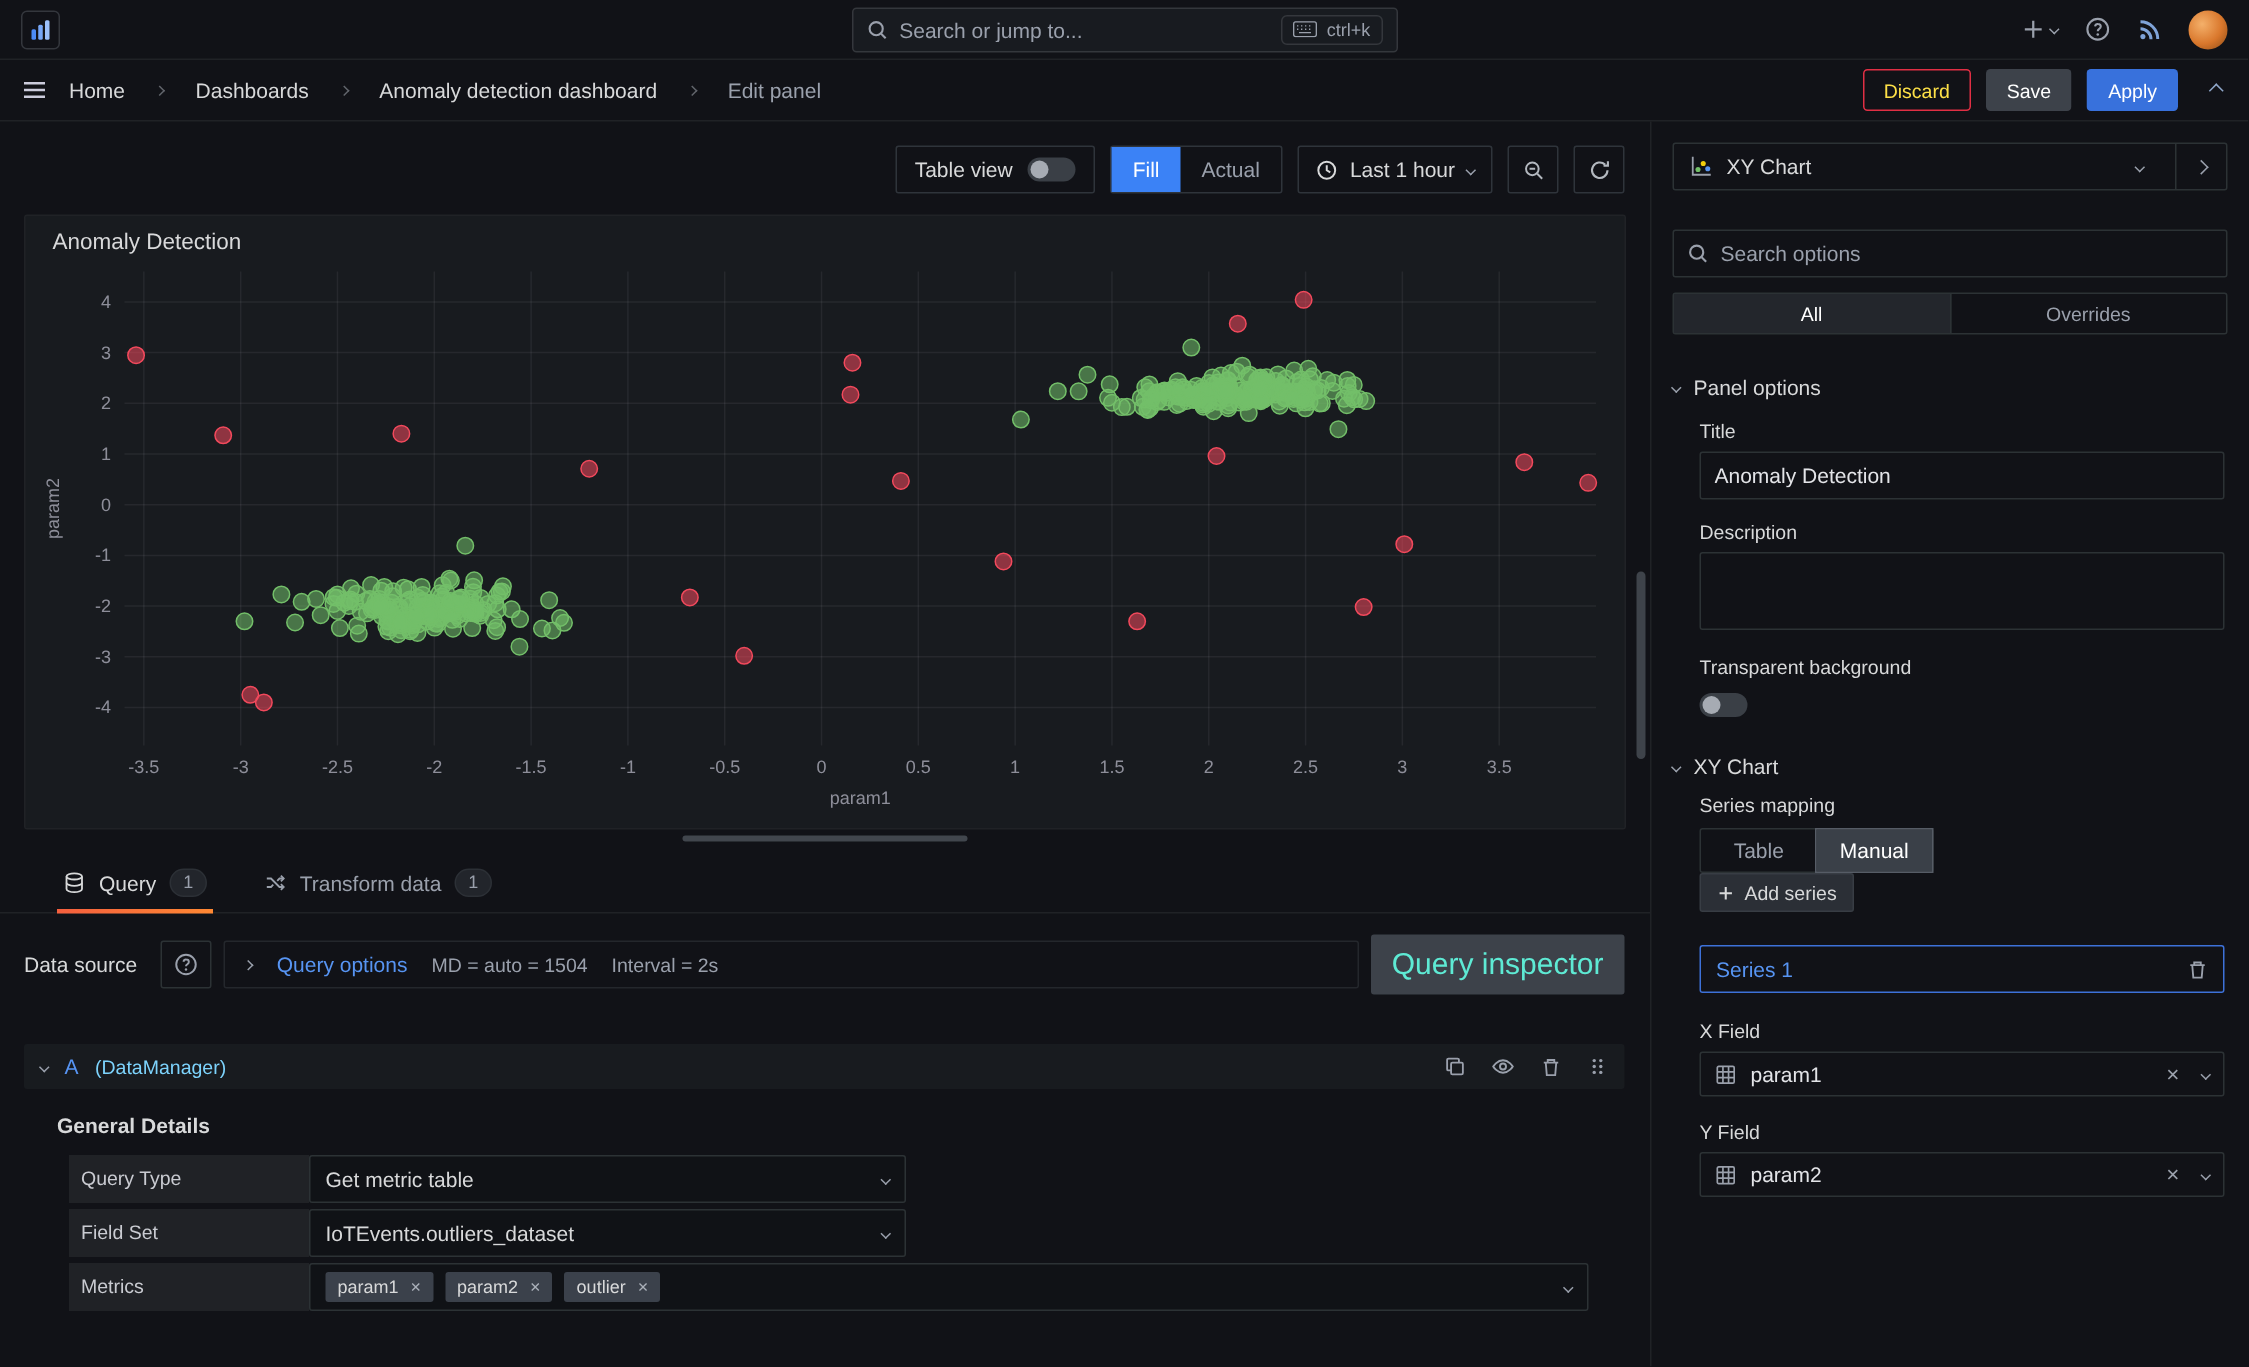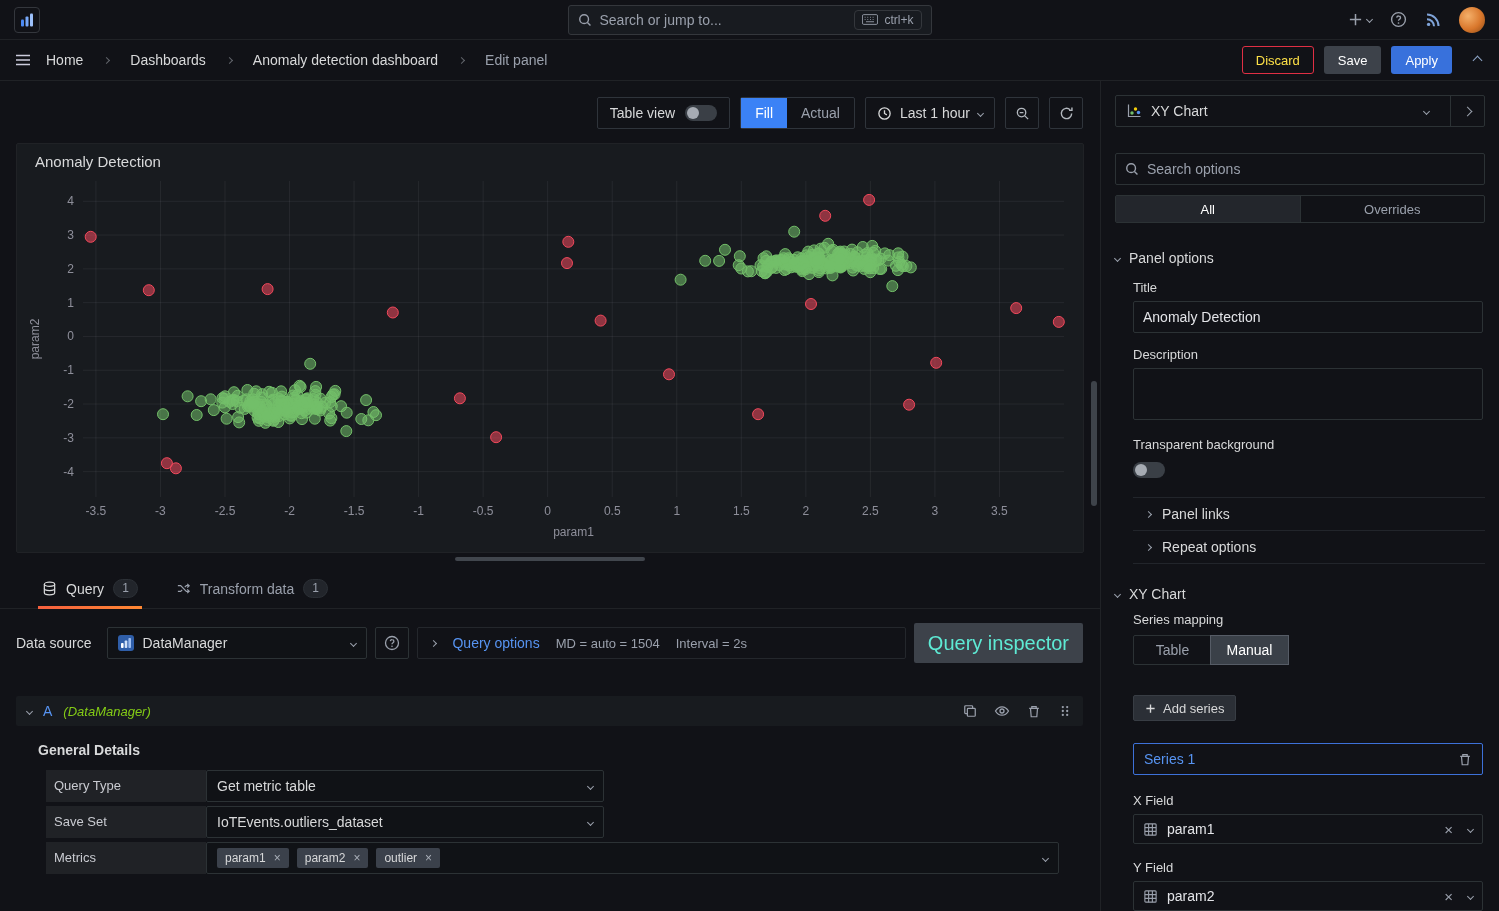--- a/index.html
+++ b/index.html
@@ -65,21 +65,21 @@
   .select{height:32px;border:1px solid #2c3235;border-radius:2px;background:#101216;display:flex;align-items:center;padding:0 10px;gap:8px;color:#d8d9da;cursor:pointer}
   .ds-select{width:260px}
   .caret{color:#9aa0ac;margin-left:auto}
   .helpbtn{width:34px;height:32px;border:1px solid #2c3235;border-radius:2px;display:flex;align-items:center;justify-content:center;color:#9aa0ac;cursor:pointer}
   .qopts{flex:1;height:32px;border:1px solid #24272c;border-radius:2px;display:flex;align-items:center;gap:16px;padding:0 13px;font-size:13px;color:#9aa0ac}
   .qopts-link{color:#5794f2;font-size:14px;cursor:pointer}
   .qinspector{height:40px;padding:0 14px;background:#3d424a;border-radius:2px;color:#5eead4;display:flex;align-items:center;cursor:pointer;font-size:20px}
   
   .qheader{margin:33px 17px 0 16px;height:30px;background:#181b1f;border-radius:2px;display:flex;align-items:center;padding:0 11px;gap:11px;cursor:pointer}
   .refid{color:#5794f2;font-weight:500}
-  .dshint{color:#84cc16;font-style:italic;font-size:13px}
+  .dshint{color:#7dd3fc;font-size:13px}
   .qicons{margin-left:auto;display:flex;gap:17px;color:#9aa0ac;align-items:center}
   .qicons > *{cursor:pointer}
   .qbody{margin:16px 0 0 38px}
   .sec-title{font-weight:700;color:#d8d9da;font-size:14px;margin-bottom:12px}
   .frow{display:flex;margin:0 0 4px 8px}
   .flabel{width:160px;background:#202226;height:32px;line-height:32px;padding-left:8px;font-size:13px;color:#c9cbd1}
   .fselect{width:398px}
   .fwide{width:853px;gap:8px}
   .tag{background:#3b414b;border-radius:2px;padding:3px 8px;font-size:12px;display:flex;align-items:center;gap:8px;color:#d8d9da}
   .tag .x{color:#aab0b9;cursor:pointer}
@@ -101,21 +101,21 @@
   .obody{margin-left:18px;margin-right:2px}
   .olabel{font-size:13px;color:#d8d9da;margin:14px 0 6px}
   .oinput{height:32px;width:100%;border:1px solid #2c3235;border-radius:2px;background:#111217;color:#e3e4e8;padding:0 9px;font-size:14px;font-family:inherit;outline:none}
   textarea.oinput{height:52px;resize:none;padding-top:6px}
   .crows{margin-left:18px;margin-top:16px;border-bottom:1px solid #22252b}
   .crow{height:33px;border-top:1px solid #22252b;display:flex;align-items:center;gap:11px;padding-left:13px;color:#d8d9da;cursor:pointer}
   .crow .chev{color:#9aa0ac}
   .mini-seg{width:156px;margin-top:8px;height:30px;border:1px solid #2c3235;border-radius:2px;display:flex}
   .mini-opt{flex:1;display:flex;align-items:center;justify-content:center;color:#9aa0ac;cursor:pointer;font-size:14px}
   .mini-opt.sel{background:#3a4048;color:#fff;outline:1px solid #565c66}
-  .add-series{margin-top:30px;height:26px;width:fit-content;padding:0 11px;background:#2b2f36;border:1px solid #383d44;border-radius:2px;color:#d8d9da;font-size:13px;display:flex;align-items:center;gap:7px;cursor:pointer}
+  .add-series{height:26px;width:fit-content;padding:0 11px;background:#2b2f36;border:1px solid #383d44;border-radius:2px;color:#d8d9da;font-size:13px;display:flex;align-items:center;gap:7px;cursor:pointer}
   .series-box{margin-top:22px;height:32px;border:1px solid #3d71d9;border-radius:2px;display:flex;align-items:center;padding:0 10px;color:#5794f2;cursor:pointer}
   .series-box .trash{margin-left:auto;color:#9aa0ac;cursor:pointer;display:flex}
   .field-combo{margin-top:0;height:30px;border:1px solid #2c3235;border-radius:2px;display:flex;align-items:center;padding:0 9px;gap:9px;color:#e3e4e8;cursor:pointer}
   .field-combo .ticon{color:#9aa0ac;display:flex}
   .field-combo .x{margin-left:auto;color:#9aa0ac;font-size:15px;cursor:pointer}
   .field-combo .chev{color:#9aa0ac;margin-left:6px}
 </style>
 </head>
 <body>
 
@@ -689,30 +689,20 @@
             <path d="M2 11h3l1.6-1.6M9.4 6.6 11 5h3"></path>
             <path d="m12 3 2 2-2 2M12 9l2 2-2 2"></path>
           </svg>
         <span>Transform data</span>
         <span class="badge">1</span>
       </div>
     </div>
 
     <div class="qbar">
       <span class="qbar-label">Data source</span>
-      <div class="select ds-select">
-        <svg width="16" height="16" viewBox="0 0 16 16">
-            <rect width="16" height="16" rx="3" fill="#2f5ea8"></rect>
-            <rect x="3" y="8" width="2.6" height="5" rx="0.8" fill="#fff"></rect>
-            <rect x="6.7" y="5.5" width="2.6" height="7.5" rx="0.8" fill="#cfe0f7"></rect>
-            <rect x="10.4" y="3" width="2.6" height="10" rx="0.8" fill="#9dbdf0"></rect>
-          </svg>
-        <span>DataManager</span>
-        <span class="chev d sm caret"></span>
-      </div>
       <span class="helpbtn">
         <svg width="16" height="16" viewBox="0 0 16 16" fill="none" stroke="currentColor" stroke-width="1.3">
             <circle cx="8" cy="8" r="6.5"></circle>
             <path d="M6.3 6.2c.2-1 1-1.6 1.9-1.5 1 0 1.7.7 1.7 1.6 0 .8-.5 1.2-1.2 1.7-.5.3-.7.6-.7 1.2"></path>
             <circle cx="8" cy="11.3" r="0.8" fill="currentColor" stroke="none"></circle>
           </svg>
       </span>
       <div class="qopts">
         <span class="chev r sm"></span>
         <span class="qopts-link">Query options</span>
@@ -754,21 +744,21 @@
 
       <div class="frow">
         <span class="flabel">Query Type</span>
         <div class="select fselect">
           <span>Get metric table</span>
           <span class="chev d sm caret"></span>
         </div>
       </div>
 
       <div class="frow">
-        <span class="flabel">Save Set</span>
+        <span class="flabel">Field Set</span>
         <div class="select fselect">
           <span>IoTEvents.outliers_dataset</span>
           <span class="chev d sm caret"></span>
         </div>
       </div>
 
       <div class="frow">
         <span class="flabel">Metrics</span>
         <div class="select fwide">
           <span class="tag">
@@ -829,30 +819,20 @@
 
     <div class="obody">
       <div class="olabel">Title</div>
       <input class="oinput" value="Anomaly Detection" style="">
       <div class="olabel">Description</div>
       <textarea class="oinput" style=""></textarea>
       <div class="olabel">Transparent background</div>
       <span class="switch" style="display:inline-block;margin-top:4px"></span>
     </div>
 
-    <div class="crows">
-      <div class="crow">
-        <span class="chev r sm"></span>
-        <span>Panel links</span>
-      </div>
-      <div class="crow">
-        <span class="chev r sm"></span>
-        <span>Repeat options</span>
-      </div>
-    </div>
 
     <div class="osec" style="margin-top:22px">
       <span class="chev d sm"></span>
       <span>XY Chart</span>
     </div>
 
     <div class="obody">
       <div class="olabel" style="margin-top:10px">Series mapping</div>
       <div class="mini-seg">
         <span class="mini-opt">Table</span>

